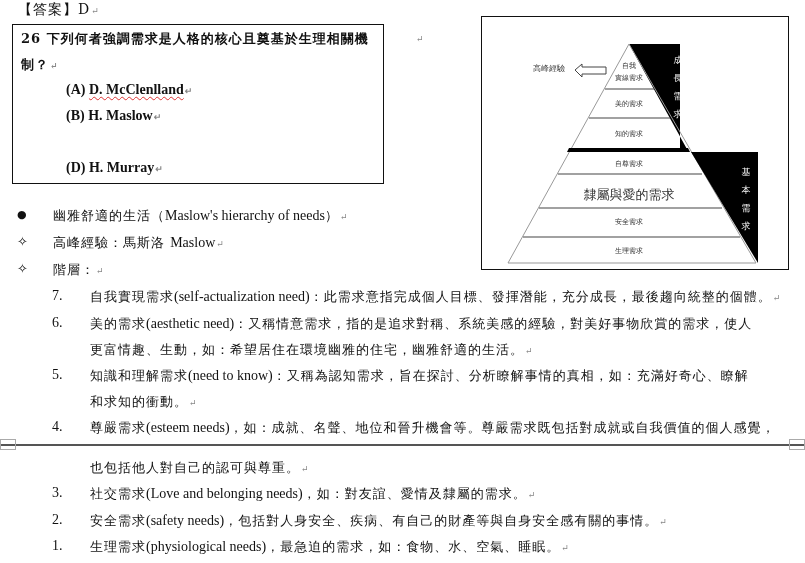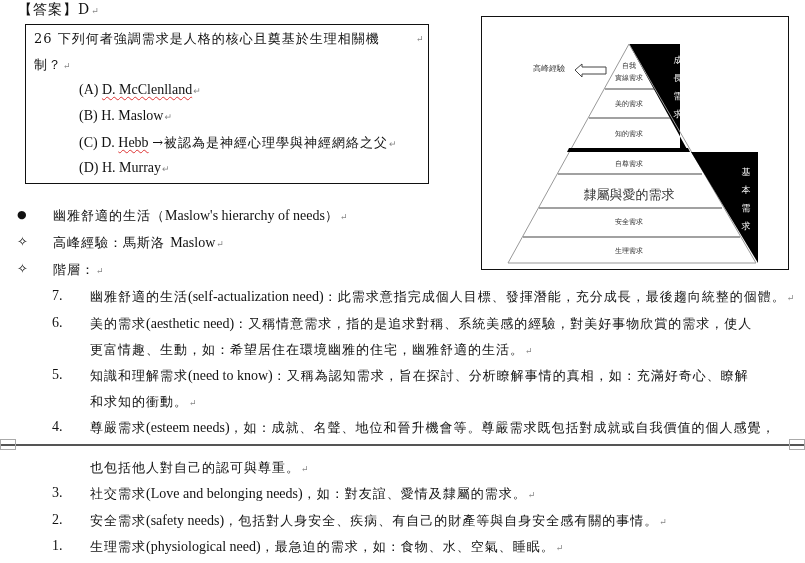--- a/index.html
+++ b/index.html
@@ -8,22 +8,22 @@
     position:relative;
     font-family: "DejaVu Serif", "Liberation Serif", serif;
     color:#111;
   }
   .abs { position:absolute; }
   .mark { color:#888; font-size:9px; margin-left:1px; }
   .answer {
     left:18px; top:1px; font-size:14px; font-weight:normal; letter-spacing:1px;
   }
   .qbox {
-    left:25px; top:24px; width:404px; height:160px;
-    border:1.5px solid #111; box-sizing:border-box;
+    left:12px; top:24px; width:372px; height:160px;
+    border:1.5px solid #111; box-sizing:border-box;font-weight:bold;
   }
   .qline {
     position:absolute; left:8px; font-size:13px; white-space:nowrap; letter-spacing:1px;
   }
   .qline.opt { letter-spacing:0; font-family:"Liberation Serif", serif; font-size:14px;margin-left:45px; }
   .squiggle {
     text-decoration: underline wavy #d33; text-decoration-thickness:1px; text-underline-offset:2px;
   }
   .outer-mark { position:absolute; left:416px; top:34px; color:#888; font-size:9px; }
   .figure {
@@ -60,25 +60,20 @@
   <div class="qline" style="top:31px;">
     <span>制？</span><span class="mark">↵</span>
   </div>
   <div class="qline opt" style="top:57px;">
     <span>(A)</span>
     <span class="squiggle">D. McClenlland</span><span class="mark">↵</span>
   </div>
   <div class="qline opt" style="top:83px;">
     <span>(B)</span>
     <span>H. Maslow</span><span class="mark">↵</span>
-  </div>
-  <div class="qline opt" style="top:109px;">
-    <span>(C)</span>
-    <span>D. <span class="squiggle">Hebb</span></span>
-    <span style="font-family:'DejaVu Serif',serif;font-size:13px;letter-spacing:1px;">→被認為是神經心理學與神經網絡之父</span><span class="mark">↵</span>
   </div>
   <div class="qline opt" style="top:135px;">
     <span>(D)</span>
     <span>H. Murray</span><span class="mark">↵</span>
   </div>
 </div>
 <span class="outer-mark">↵</span>
 
 <div class="abs figure">
   <svg width="305" height="251" viewBox="0 0 305 251" style="position:absolute;left:0;top:0;">
@@ -135,21 +130,21 @@
   <span class="sym">✧</span>
   <span class="txt"><span>高峰經驗：馬斯洛 </span><span class="latin">Maslow</span><span class="mark">↵</span></span>
 </div>
 <div class="bline" style="left:17px;top:261px;">
   <span class="sym">✧</span>
   <span class="txt"><span>階層：</span><span class="mark">↵</span></span>
 </div>
 
 <div class="item" style="top:288px;">
   <span class="num">7.</span>
-  <span class="txt"><span>幽雅舒適的生活</span><span class="latin">(self-actualization need)</span><span>：此需求意指完成個人目標、發揮潛能，充分成長，最後趨向統整的個體。</span><span class="mark">↵</span></span>
+  <span class="txt"><span>自我實現需求</span><span class="latin">(self-actualization need)</span><span>：此需求意指完成個人目標、發揮潛能，充分成長，最後趨向統整的個體。</span><span class="mark">↵</span></span>
 </div>
 
 <div class="item" style="top:315px;">
   <span class="num">6.</span>
   <span class="txt"><span>美的需求</span><span class="latin">(aesthetic need)</span><span>：又稱情意需求，指的是追求對稱、系統美感的經驗，對美好事物欣賞的需求，使人</span></span>
 </div>
 <div class="cont" style="top:341px;"><span>更富情趣、生動，如：希望居住在環境幽雅的住宅，幽雅舒適的生活。</span><span class="mark">↵</span></div>
 
 <div class="item" style="top:367px;">
   <span class="num">5.</span>
@@ -171,14 +166,14 @@
 <div class="item" style="top:485px;">
   <span class="num">3.</span>
   <span class="txt"><span>社交需求</span><span class="latin">(Love and belonging needs)</span><span>，如：對友誼、愛情及隸屬的需求。</span><span class="mark">↵</span></span>
 </div>
 <div class="item" style="top:512px;">
   <span class="num">2.</span>
   <span class="txt"><span>安全需求</span><span class="latin">(safety needs)</span><span>，包括對人身安全、疾病、有自己的財產等與自身安全感有關的事情。</span><span class="mark">↵</span></span>
 </div>
 <div class="item" style="top:538px;">
   <span class="num">1.</span>
-  <span class="txt"><span>生理需求</span><span class="latin">(physiological need)</span><span>，最急迫的需求，如：食物、水、空氣、睡眠。</span><span class="mark">↵</span></span>
+  <span class="txt"><span>生理需求</span><span class="latin">(physiological needs)</span><span>，最急迫的需求，如：食物、水、空氣、睡眠。</span><span class="mark">↵</span></span>
 </div>
 
 </body></html>

